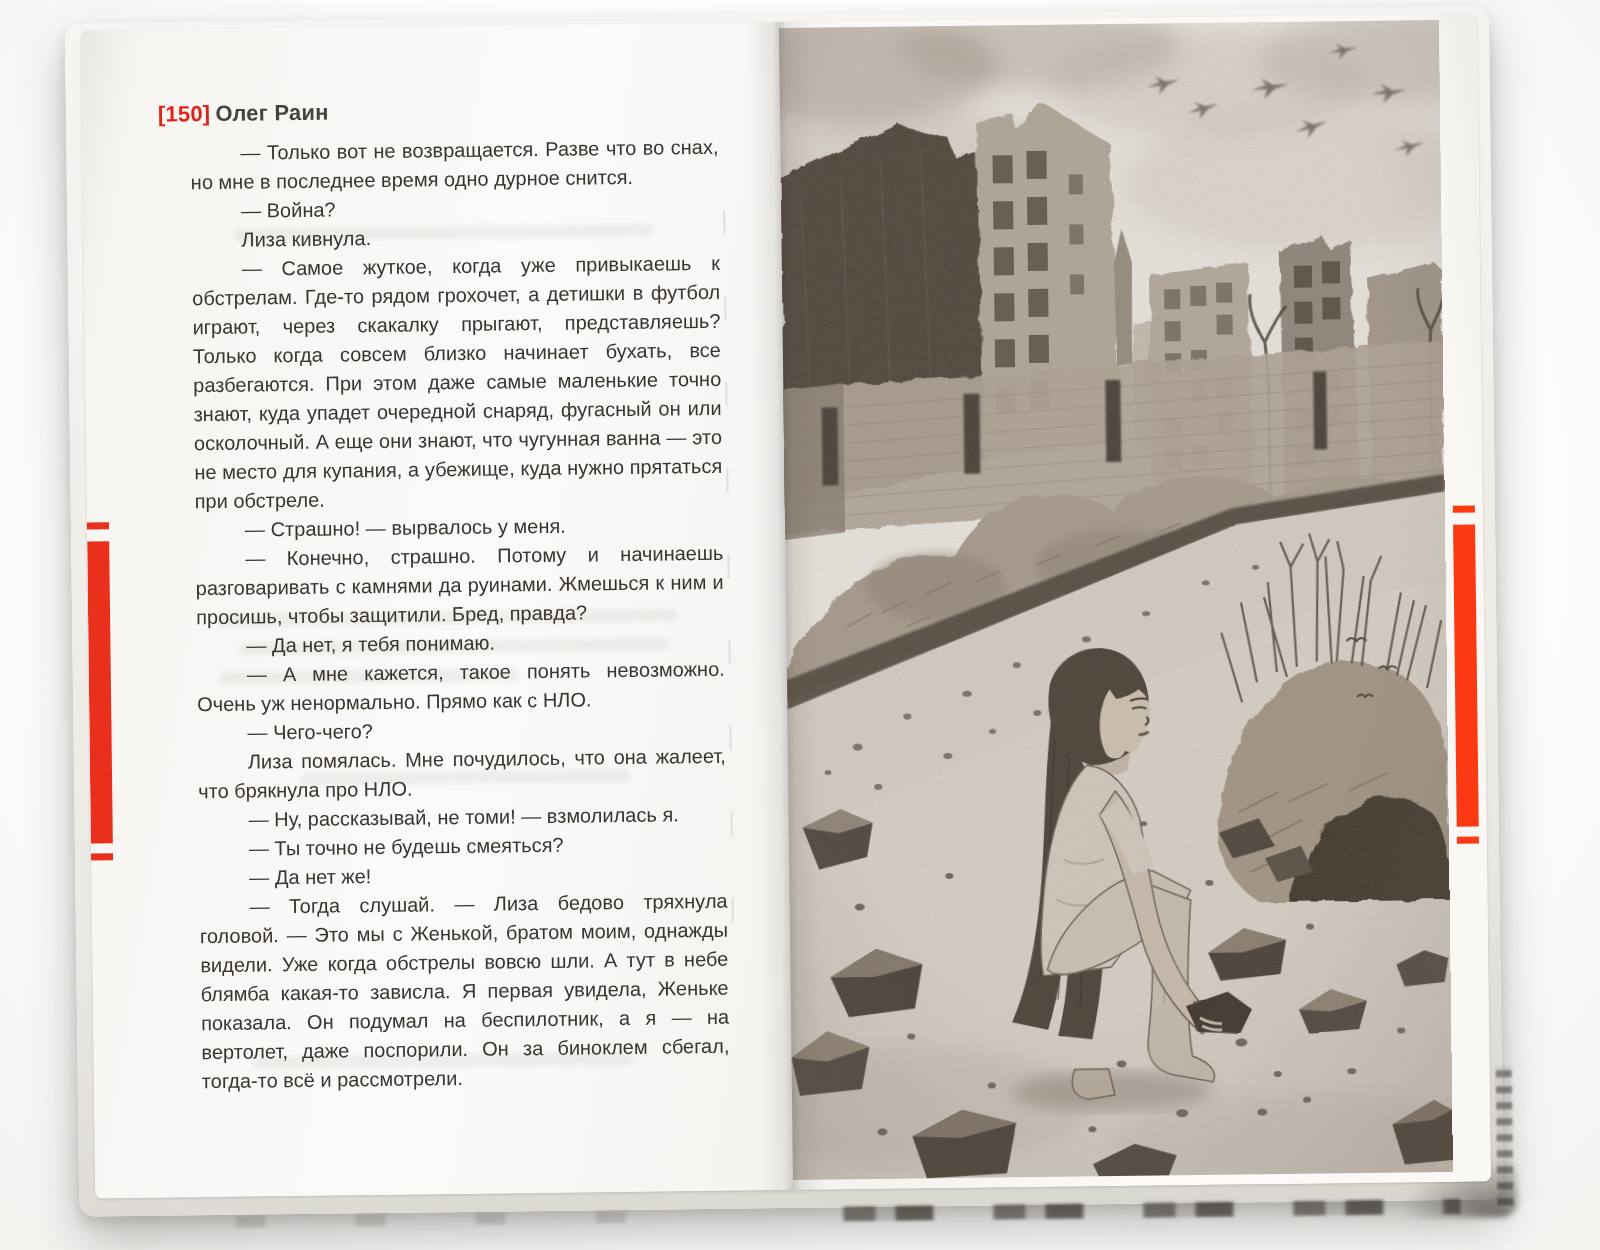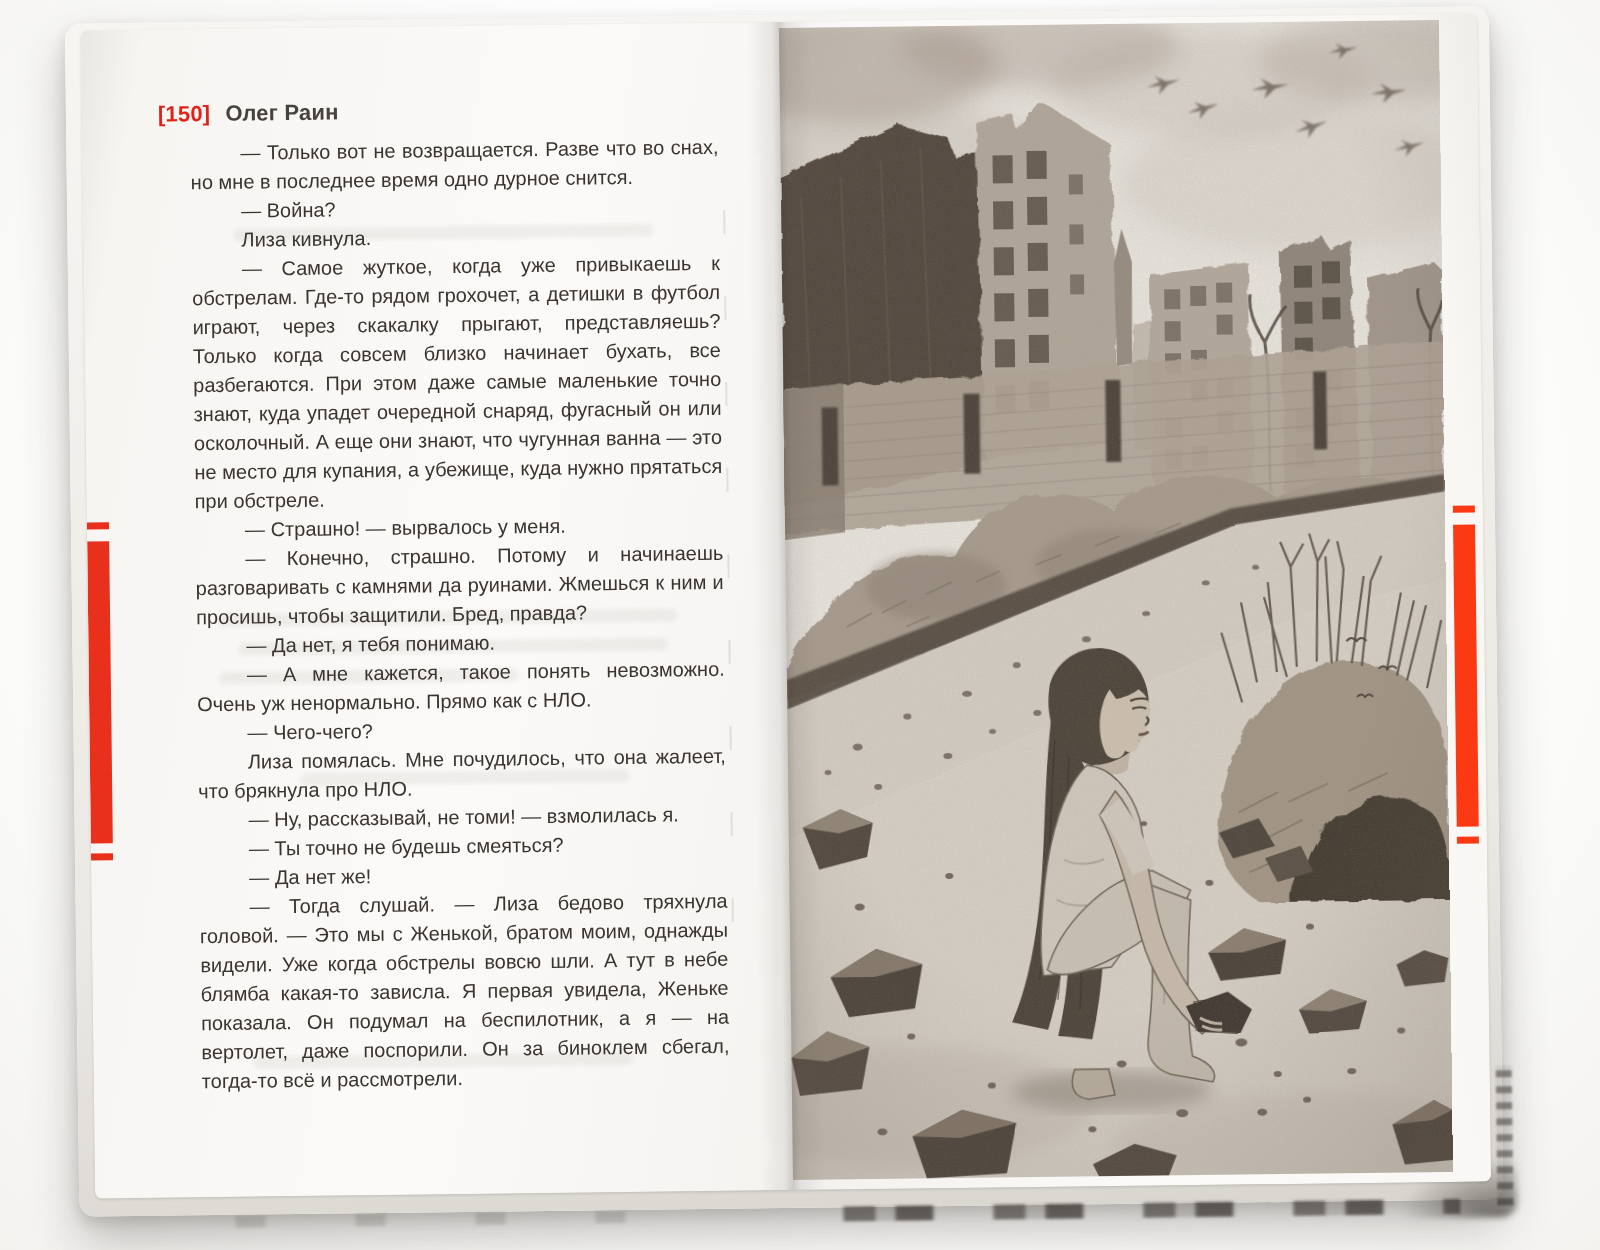--- a/index.html
+++ b/index.html
@@ -28,21 +28,21 @@
         box-shadow:0 1px 3px rgba(0,0,0,.14);}
   .page{position:relative;width:50%;height:100%;}
   .page-left{background:linear-gradient(100deg,#e9e7e2 0%,#f6f5f2 7%,#fbfaf8 55%,#f4f3f0 100%);}
   .page-right{background:linear-gradient(260deg,#efedea 0%,#f8f7f4 10%,#fbfaf8 60%,#f2f1ee 100%);}
   .gutter{position:absolute;left:calc(50% - 32px);top:0;width:64px;height:100%;z-index:6;pointer-events:none;
         background:linear-gradient(90deg, rgba(90,80,70,0) 0%, rgba(90,80,70,.10) 38%,
         rgba(55,48,42,.20) 50%, rgba(90,80,70,.10) 62%, rgba(90,80,70,0) 100%);}
   .stitch{position:absolute;left:calc(50% - 58px);top:16%;height:66%;width:2px;z-index:7;opacity:.5;
         background:repeating-linear-gradient(180deg, rgba(120,110,100,.35) 0 24px, transparent 24px 86px);}
   .page-header{position:absolute;left:76px;top:72px;font-size:22px;font-weight:bold;letter-spacing:.2px;z-index:3;}
-  .page-number{color:#e02318;margin-right:15px;}
+  .page-number{color:#e02318;margin-right:5px;}
   .author{color:#48423c;}
   .body-text{position:absolute;left:108px;top:110px;width:528px;z-index:3;
         font-size:20px;line-height:29px;color:#3b342e;text-align:justify;hyphens:auto;}
   .body-text p{margin:0;text-indent:50px;}
   .ghost-line{position:absolute;height:13px;border-radius:7px;z-index:2;
         background:rgba(140,128,114,.10);filter:blur(2px);}
   .edge-bar{position:absolute;width:22px;z-index:8;}
   .edge-bar>div{background:currentColor;}
   .edge-bar .cap{height:7px;}
   .edge-bar .gap1{height:12px;background:transparent;}

